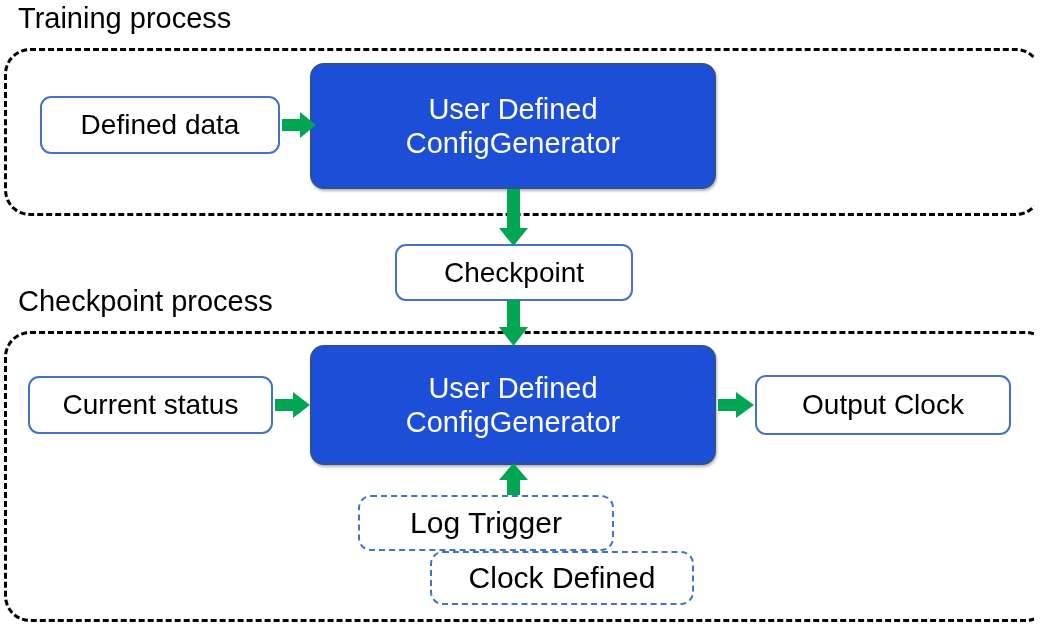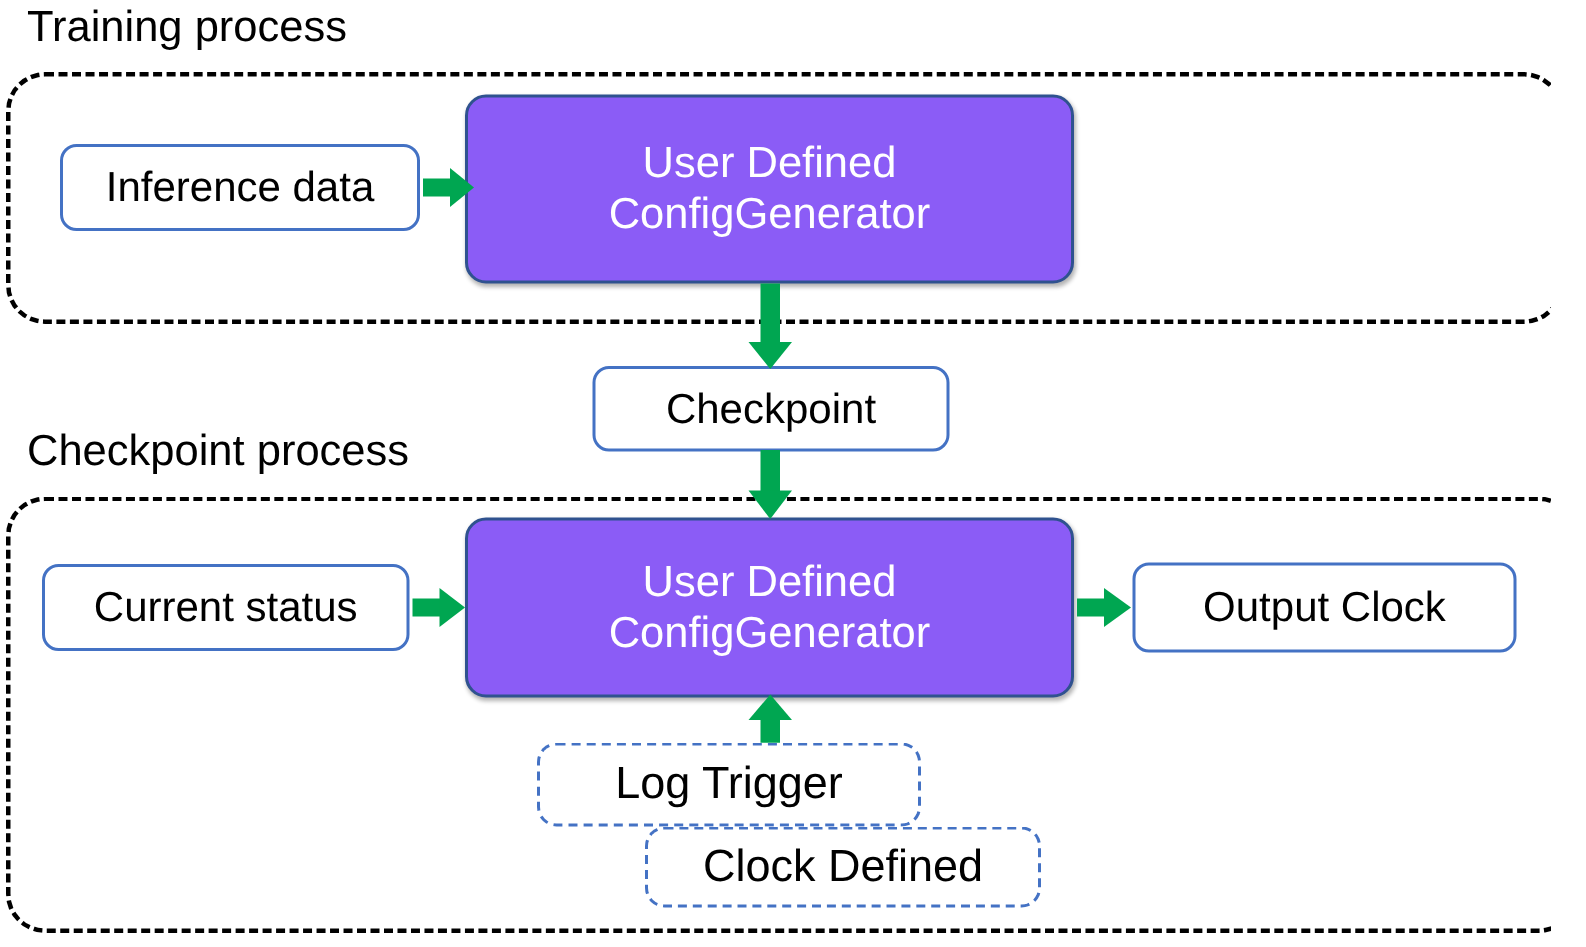--- a/index.html
+++ b/index.html
@@ -54,21 +54,21 @@
   }
   #node-training-data { left: 40px;  top: 96px;  width: 240px; height: 58px; }
   #node-checkpoint    { left: 395px; top: 244px; width: 238px; height: 57px; }
   #node-current-status{ left: 28px;  top: 376px; width: 245px; height: 58px; }
   #node-output-config { left: 755px; top: 375px; width: 256px; height: 60px; }
 
   
   .node-process {
     position: absolute;
     box-sizing: border-box;
-    background: #8b5cf6;
+    background: #1d4ed8;
     border: 2px solid #2F528F;
     border-radius: 14px;
     display: flex;
     flex-direction: column;
     align-items: center;
     justify-content: center;
     color: #ffffff;
     font-size: 29px;
     line-height: 1.18;
     text-align: center;
@@ -110,21 +110,21 @@
 <div id="canvas">
 
   <div class="section-label" id="label-training">Training process</div>
 
   <div class="section-label" id="label-inference">Checkpoint process</div>
 
   <div class="group-box" id="group-training"></div>
 
   <div class="group-box" id="group-inference"></div>
 
-  <div class="node-plain" id="node-training-data">Inference data</div>
+  <div class="node-plain" id="node-training-data">Defined data</div>
 
   <div class="node-process" id="node-udcg-train">
     <span>User Defined</span>
     <span>ConfigGenerator</span>
   </div>
 
   <div class="node-plain" id="node-current-status">Current status</div>
 
   <div class="node-plain" id="node-checkpoint">Checkpoint</div>
 

